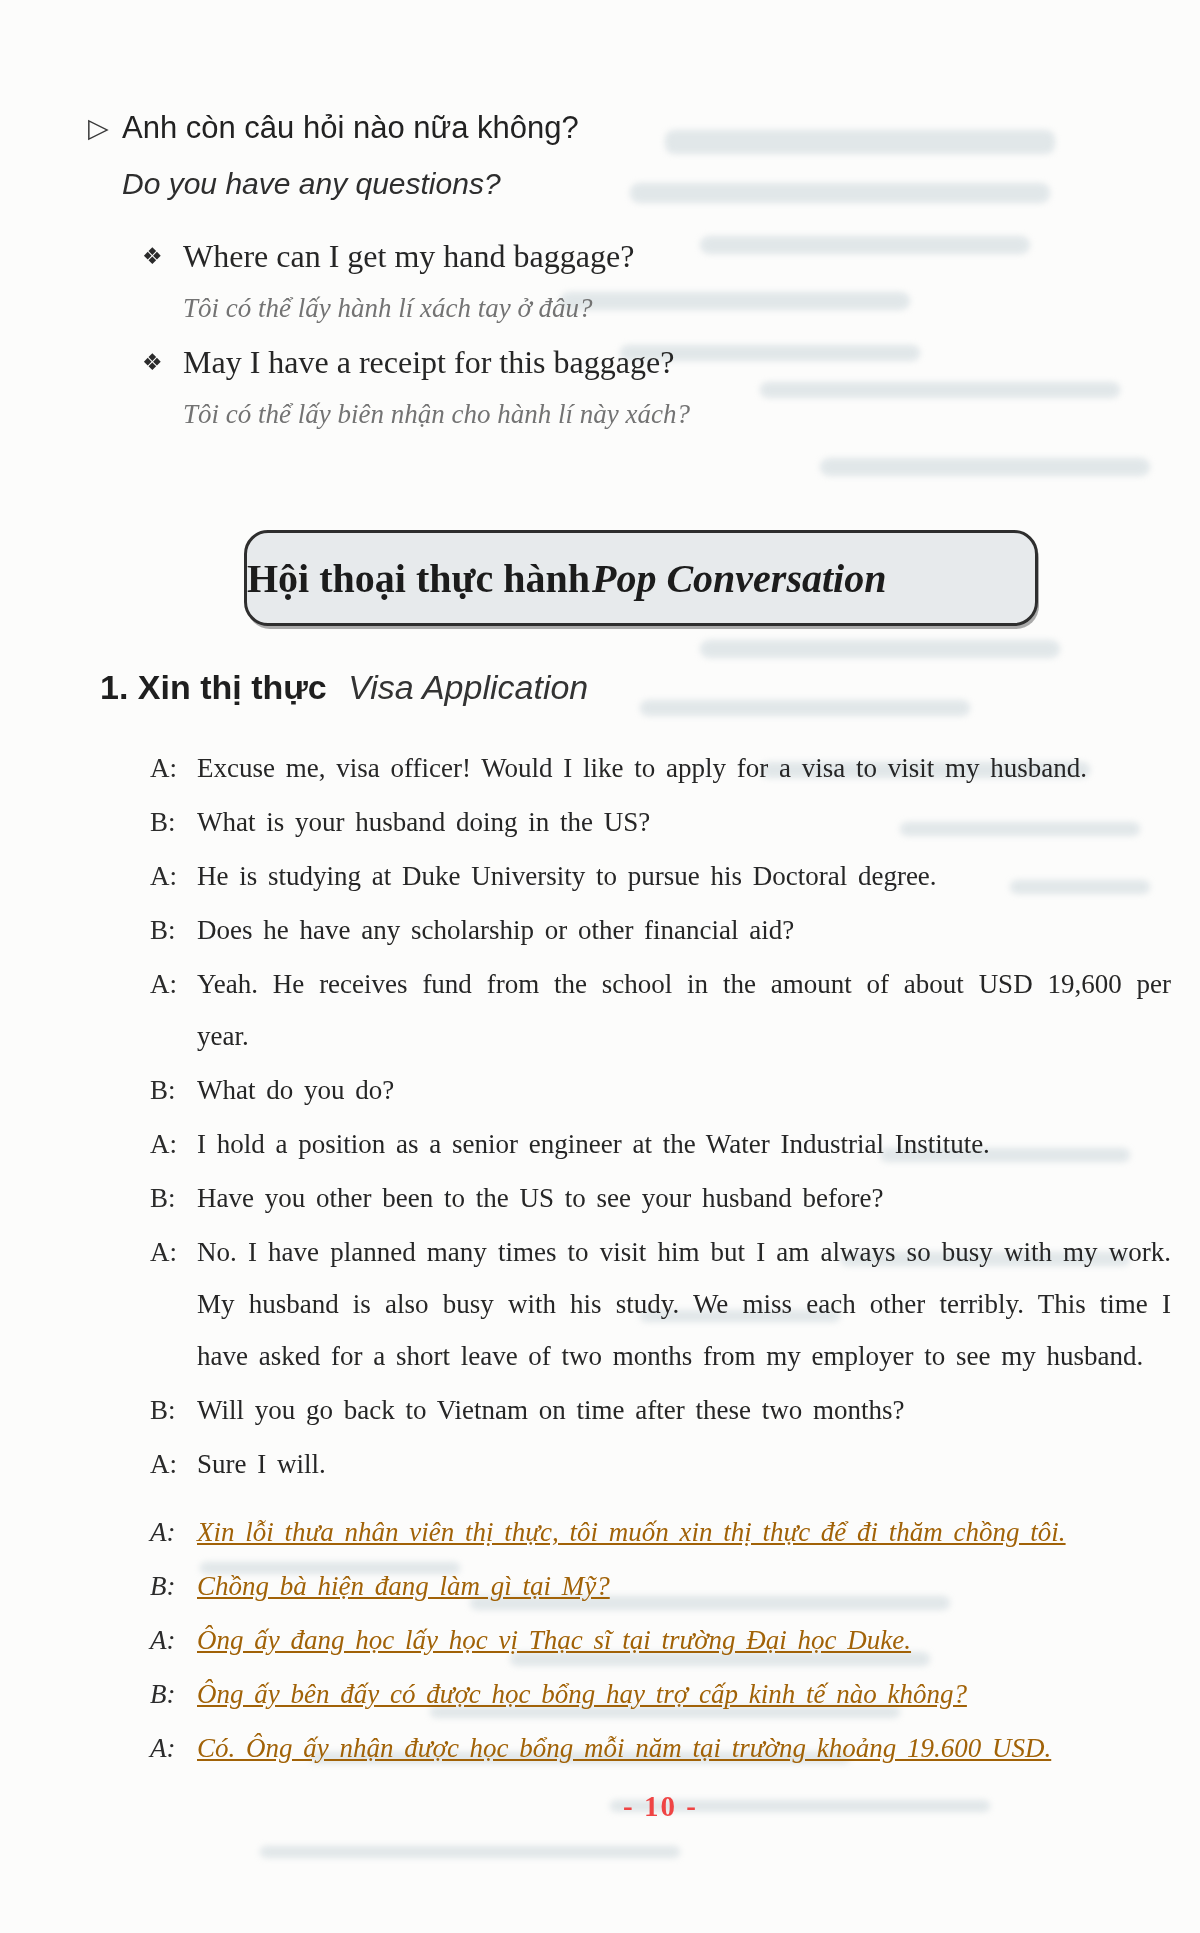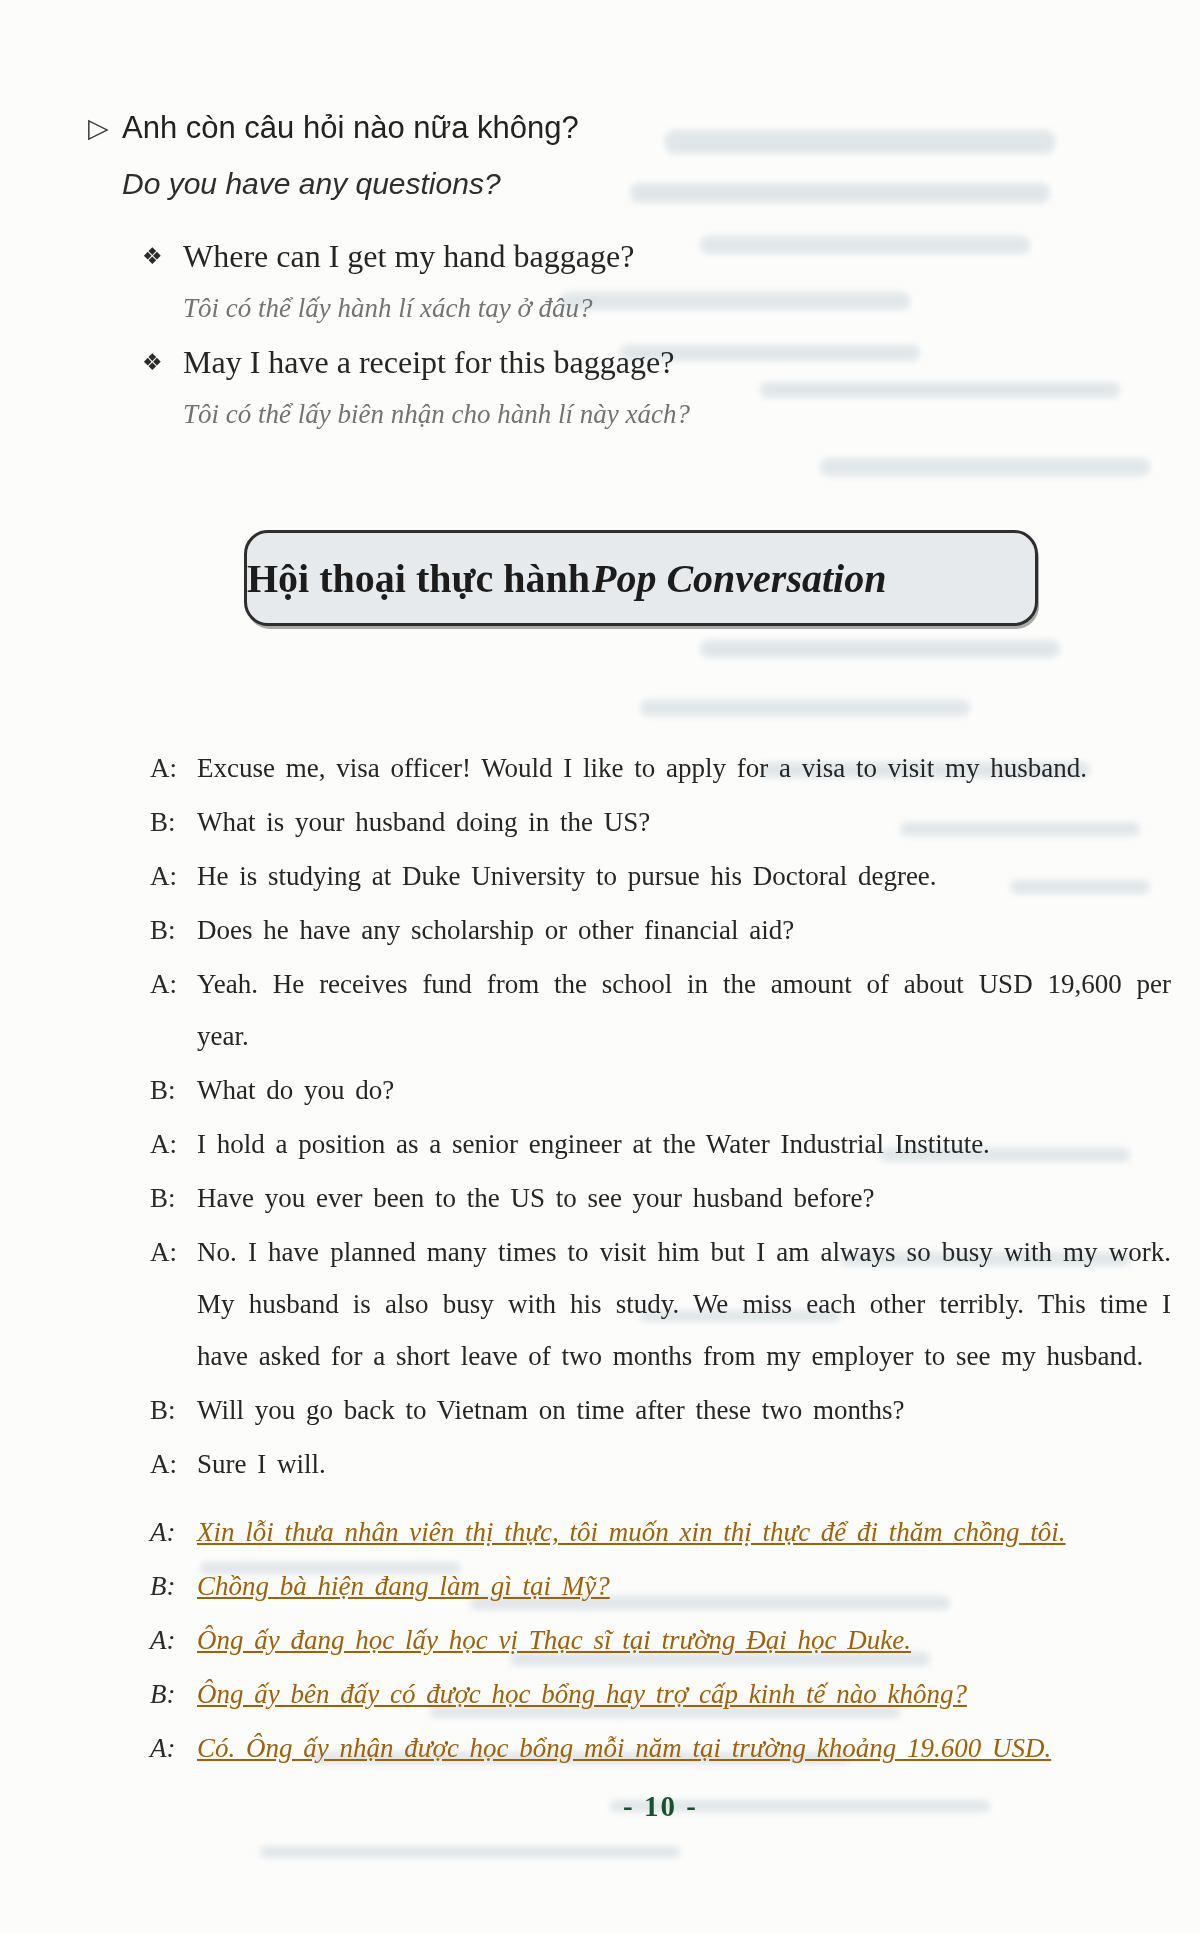--- a/index.html
+++ b/index.html
@@ -50,21 +50,21 @@
   
   .dialogue-wrap{position:absolute;left:150px;top:742px;width:1021px;}
   .turn{display:flex;margin-bottom:2px;}
   .spk{flex:0 0 47px;font-size:27px;line-height:52px;}
   .txt{margin:0;flex:1;font-size:27px;line-height:52px;
        text-align:justify;word-spacing:4px;color:#262626;}
   .dialogue-vi{margin-top:16px;font-style:italic;}
   .dialogue-vi .txt{color:#a16207;text-decoration:underline;}
   
   .pagenum{margin-top:16px;text-align:center;font-size:29px;
-           font-weight:600;color:#14532d;letter-spacing:2px;}
+           font-weight:600;color:#ef4444;letter-spacing:2px;}
 </style>
 </head>
 <body>
 
 <div class="page">
 
   <div class="bleed" style="left:665px;top:130px;width:390px;height:24px;"></div>
   <div class="bleed" style="left:630px;top:183px;width:420px;height:20px;"></div>
   <div class="bleed" style="left:700px;top:236px;width:330px;height:18px;"></div>
   <div class="bleed" style="left:560px;top:292px;width:350px;height:18px;"></div>
@@ -112,20 +112,25 @@
         </div>
       </div>
     </div>
   </section>
 
   <div class="banner">
     <span class="banner-vi">Hội thoại thực hành</span>
     <span class="banner-en">Pop Conversation</span>
   </div>
 
+  <h2 class="lesson-heading">
+    <span>1.</span>
+    <span>Xin thị thực</span>
+    <span class="lh-en">Visa Application</span>
+  </h2>
 
   <div class="dialogue-wrap">
 
     <div class="dialogue-en">
       <div class="turn">
         <span class="spk">A:</span>
         <p class="txt">Excuse me, visa officer! Would I like to apply for a visa to visit my husband.</p>
       </div>
       <div class="turn">
         <span class="spk">B:</span>
@@ -146,21 +151,21 @@
       <div class="turn">
         <span class="spk">B:</span>
         <p class="txt">What do you do?</p>
       </div>
       <div class="turn">
         <span class="spk">A:</span>
         <p class="txt">I hold a position as a senior engineer at the Water Industrial Institute.</p>
       </div>
       <div class="turn">
         <span class="spk">B:</span>
-        <p class="txt">Have you ever been to the US to see your husband before?</p>
+        <p class="txt">Have you other been to the US to see your husband before?</p>
       </div>
       <div class="turn">
         <span class="spk">A:</span>
         <p class="txt">No. I have planned many times to visit him but I am always so busy with my work. My husband is also busy with his study. We miss each other terribly. This time I have asked for a short leave of two months from my employer to see my husband.</p>
       </div>
       <div class="turn">
         <span class="spk">B:</span>
         <p class="txt">Will you go back to Vietnam on time after these two months?</p>
       </div>
       <div class="turn">

